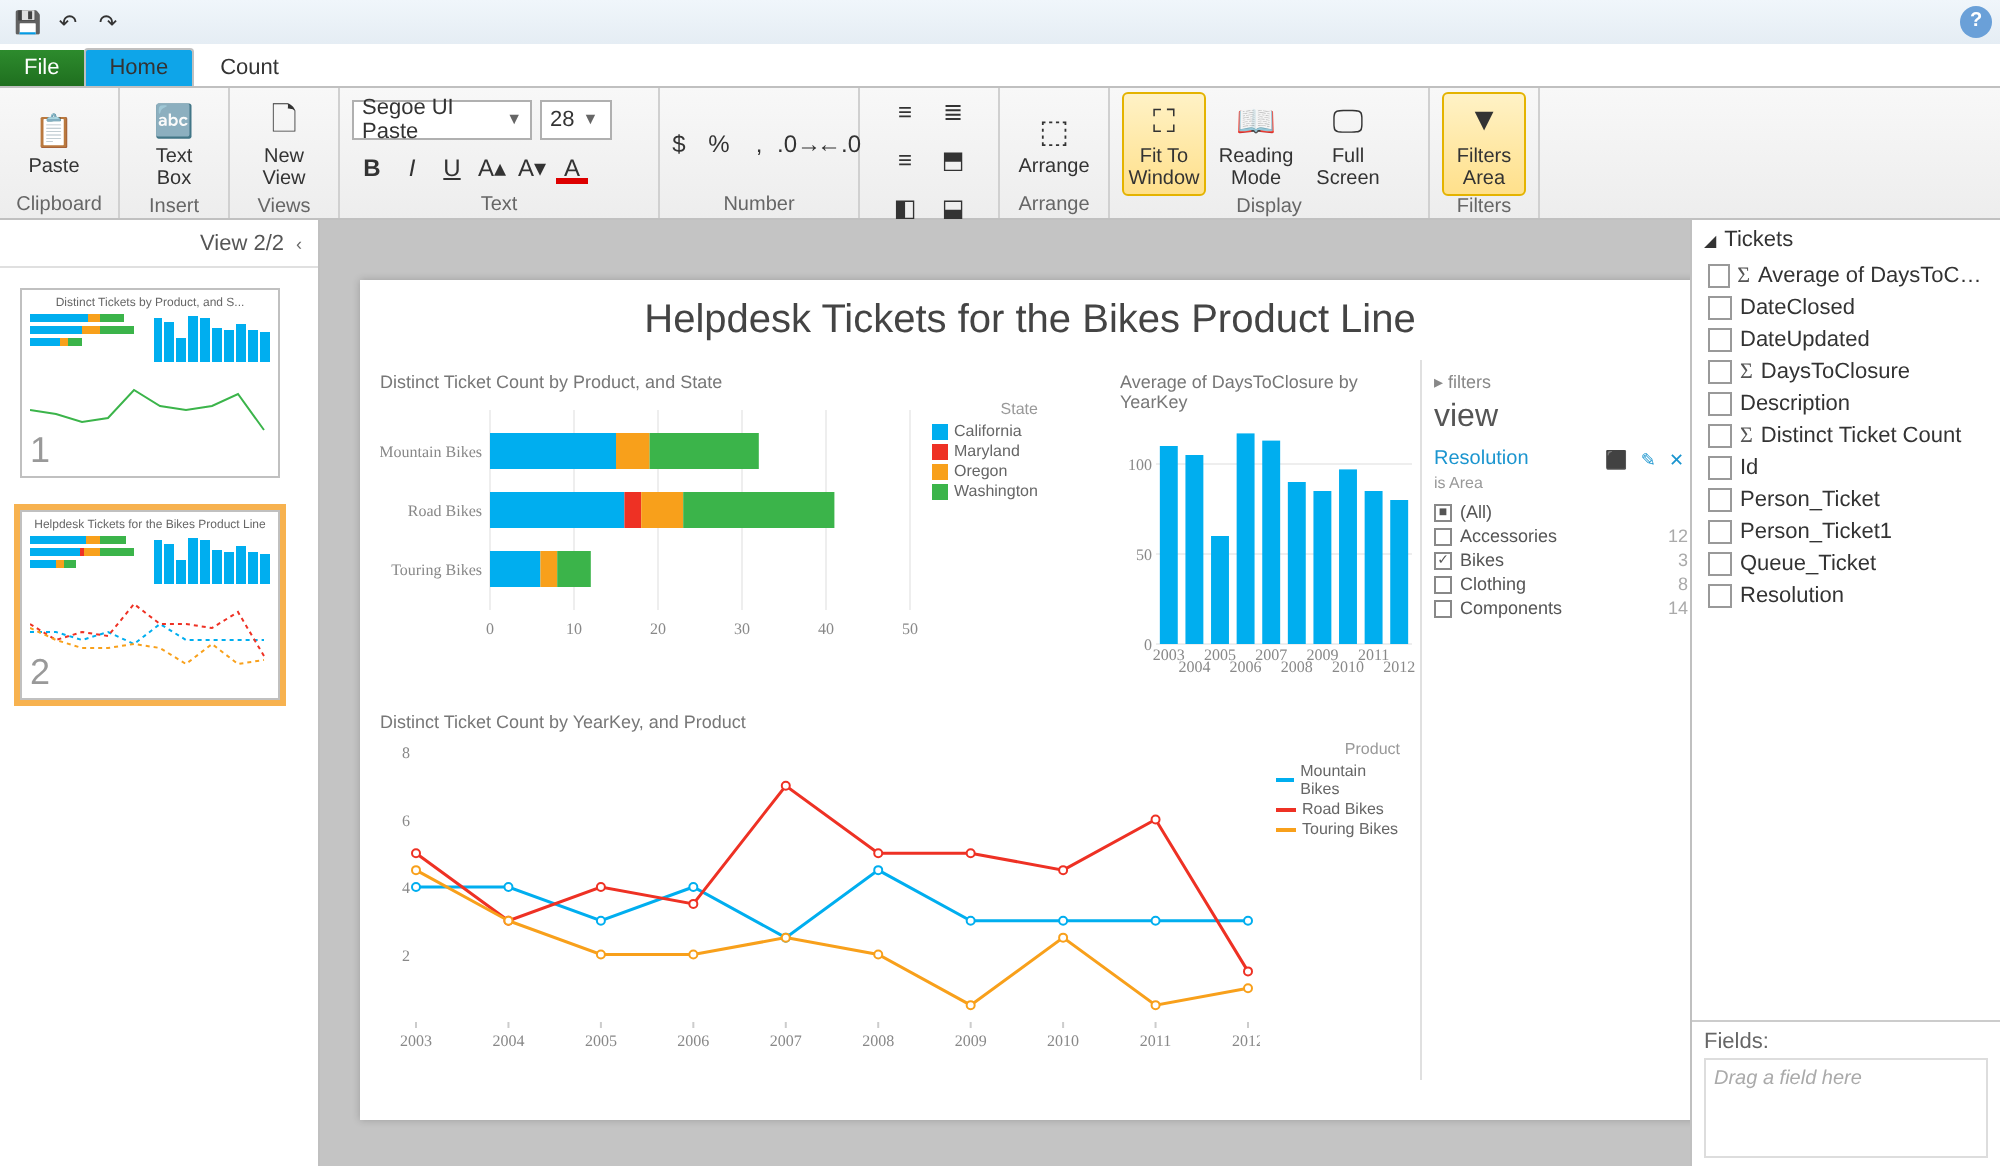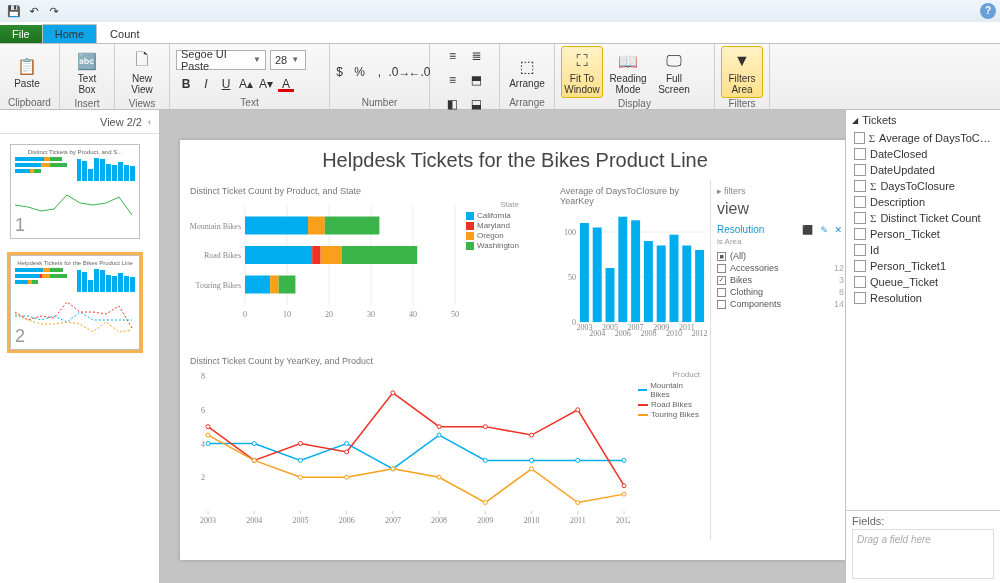--- a/index.html
+++ b/index.html
@@ -494,25 +494,25 @@
           <span class="chk"></span>
           <span style="white-space:nowrap;overflow:hidden;text-overflow:ellipsis">Description</span>
         </div>
         <div class="field-row">
           <span class="chk"></span>
           <span class="sigma">Σ</span>
           <span style="white-space:nowrap;overflow:hidden;text-overflow:ellipsis">Distinct Ticket Count</span>
         </div>
         <div class="field-row">
           <span class="chk"></span>
+          <span style="white-space:nowrap;overflow:hidden;text-overflow:ellipsis">Id</span>
+        </div>
+        <div class="field-row">
+          <span class="chk"></span>
           <span style="white-space:nowrap;overflow:hidden;text-overflow:ellipsis">Person_Ticket</span>
-        </div>
-        <div class="field-row">
-          <span class="chk"></span>
-          <span style="white-space:nowrap;overflow:hidden;text-overflow:ellipsis">Id</span>
         </div>
         <div class="field-row">
           <span class="chk"></span>
           <span style="white-space:nowrap;overflow:hidden;text-overflow:ellipsis">Person_Ticket1</span>
         </div>
         <div class="field-row">
           <span class="chk"></span>
           <span style="white-space:nowrap;overflow:hidden;text-overflow:ellipsis">Queue_Ticket</span>
         </div>
         <div class="field-row">

